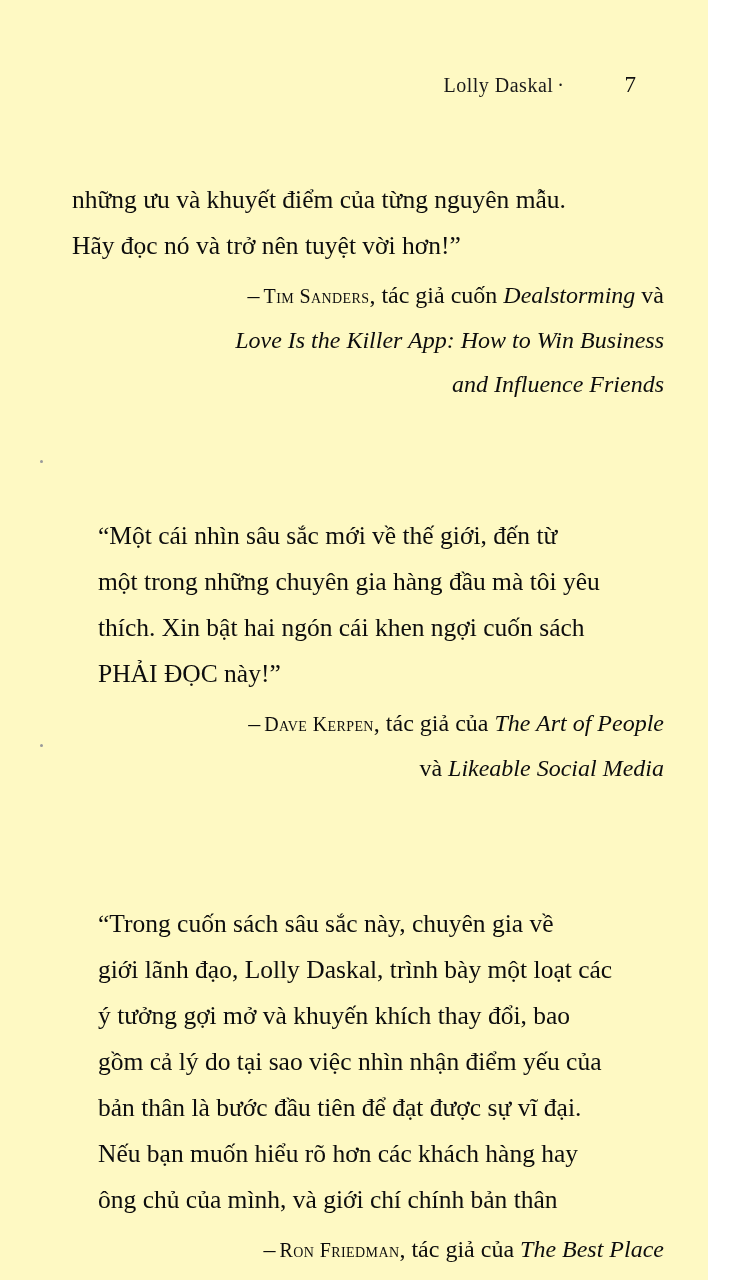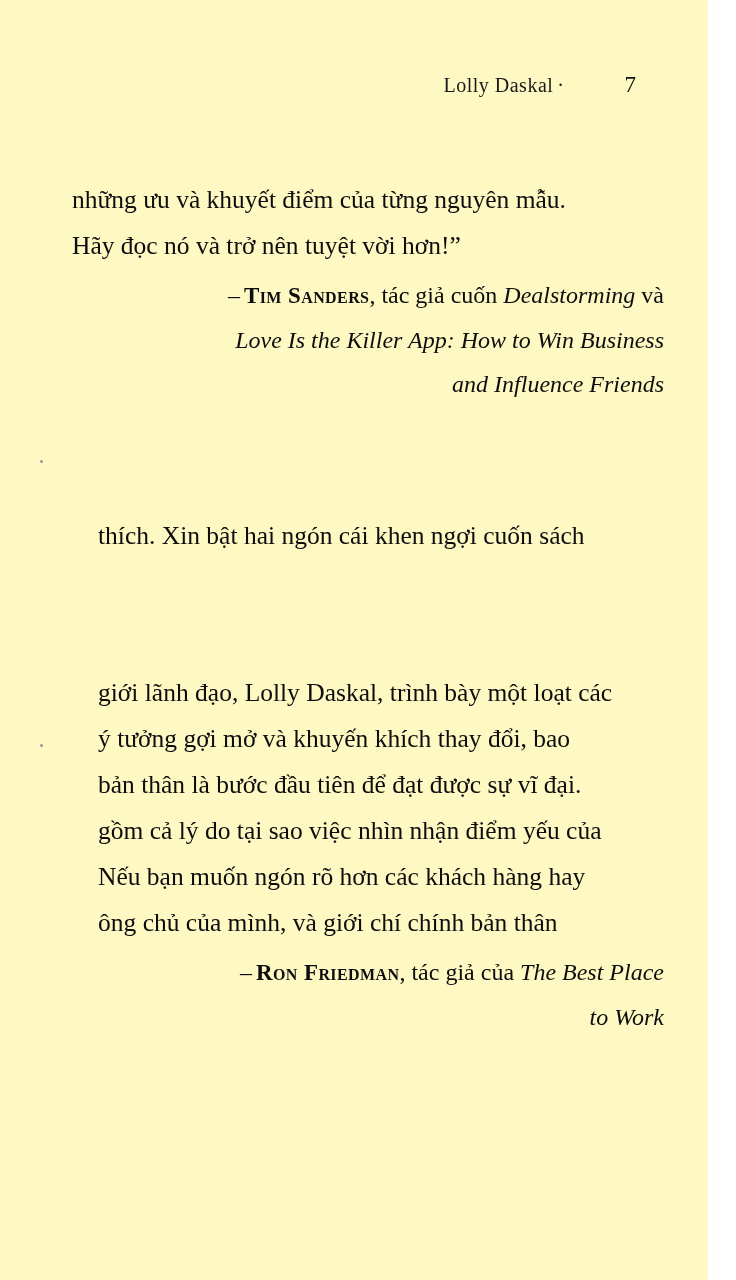--- a/index.html
+++ b/index.html
@@ -70,23 +70,23 @@
   .attribution {
     font-size: 24px;
     line-height: 44px;
     text-align: right;
     color: #0d0d0d;
     margin-top: 4px;
   }
   .attribution .dash { margin-right: 4px; }
   .smallcaps {
     font-variant: small-caps;
-    font-weight: bold;
+    font-weight: normal;
     letter-spacing: 0.4px;
-    font-size: 23px;
+    font-size: 20px;
   }
   .italic { font-style: italic; }
 
   .gap-1 { height: 58px; }
   .gap-2 { height: 62px; }
 
   
   .speck {
     position: absolute;
     width: 3px;
@@ -122,33 +122,45 @@
         </div>
         <div class="italic">Love Is the Killer App: How to Win Business</div>
         <div class="italic">and Influence Friends</div>
       </div>
     </div>
 
     <div class="gap-1"></div>
 
     <div class="quote-block">
       <div class="quote-body indent">
+        <div>“Một cái nhìn sâu sắc mới về thế giới, đến từ</div>
+        <div>một trong những chuyên gia hàng đầu mà tôi yêu</div>
         <div>thích. Xin bật hai ngón cái khen ngợi cuốn sách</div>
+        <div>PHẢI ĐỌC này!”</div>
+      </div>
+      <div class="attribution">
+        <div>
+          <span class="dash">–</span><span class="smallcaps">Dave Kerpen</span><span>, tác giả của </span><span class="italic">The Art of People</span>
+        </div>
+        <div>
+          <span>và </span><span class="italic">Likeable Social Media</span>
+        </div>
       </div>
     </div>
 
     <div class="gap-2"></div>
 
     <div class="quote-block">
       <div class="quote-body indent">
+        <div>“Trong cuốn sách sâu sắc này, chuyên gia về</div>
         <div>giới lãnh đạo, Lolly Daskal, trình bày một loạt các</div>
         <div>ý tưởng gợi mở và khuyến khích thay đổi, bao</div>
+        <div>gồm cả lý do tại sao việc nhìn nhận điểm yếu của</div>
         <div>bản thân là bước đầu tiên để đạt được sự vĩ đại.</div>
-        <div>gồm cả lý do tại sao việc nhìn nhận điểm yếu của</div>
-        <div>Nếu bạn muốn ngón rõ hơn các khách hàng hay</div>
+        <div>Nếu bạn muốn hiểu rõ hơn các khách hàng hay</div>
         <div>ông chủ của mình, và giới chí chính bản thân</div>
       </div>
       <div class="attribution">
         <div>
           <span class="dash">–</span><span class="smallcaps">Ron Friedman</span><span>, tác giả của </span><span class="italic">The Best Place</span>
         </div>
         <div class="italic">to Work</div>
       </div>
     </div>
 

